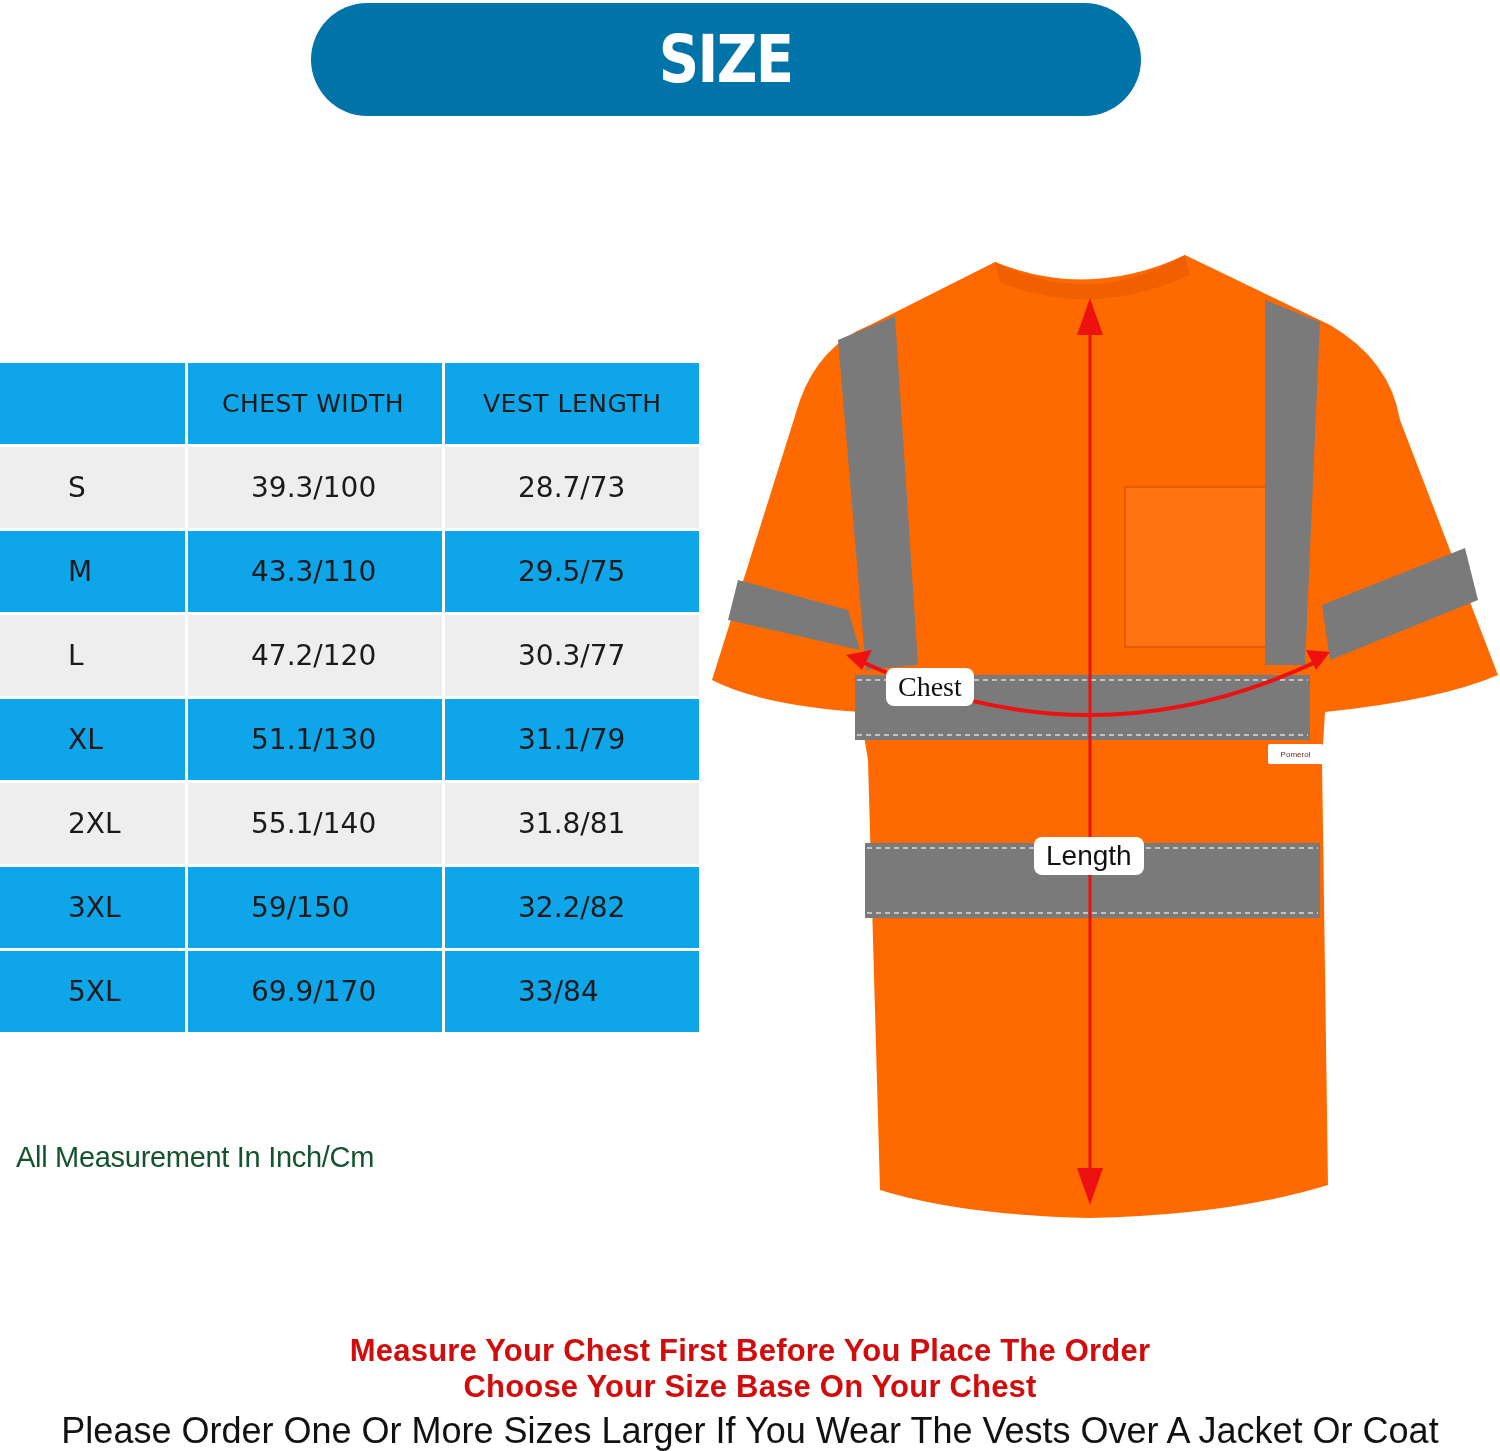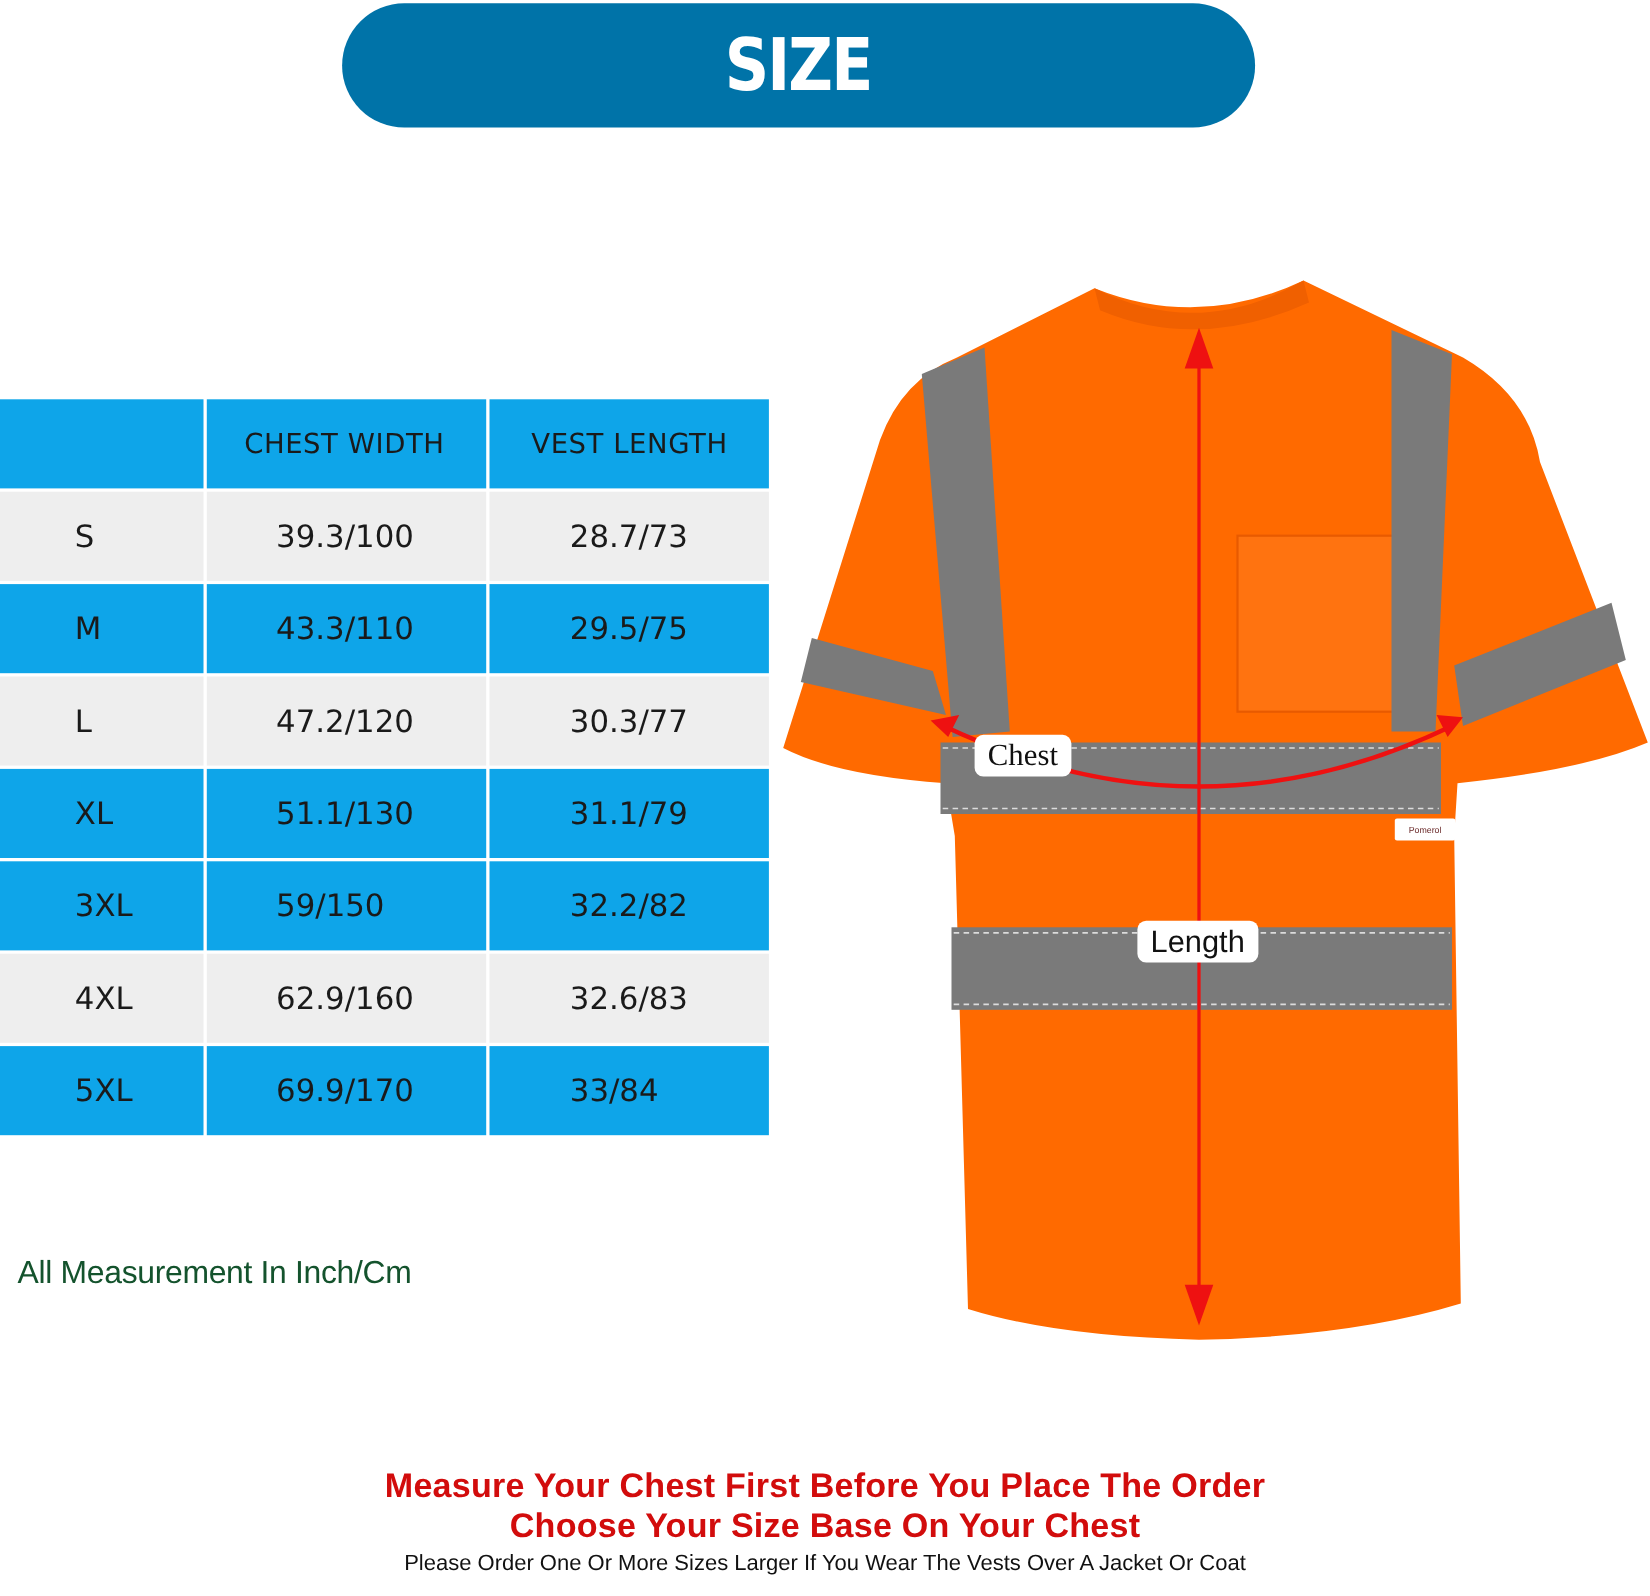--- a/index.html
+++ b/index.html
@@ -25,21 +25,21 @@
 
     .label-box { position: absolute; background: #ffffff; border-radius: 8px; font-family: "Liberation Sans", sans-serif; font-size: 28px; color: #111; padding: 2px 12px; line-height: 34px; }
     .chest-label { left: 886px; top: 668px; font-family: Liberation Serif, serif; }
     .length-label { left: 1034px; top: 837px; }
     .brand-tag { position: absolute; left: 1268px; top: 744px; width: 55px; height: 20px; background: #fff; border-radius: 2px; font-size: 8px; color: #6b2a2a; display: flex; align-items: center; justify-content: center; }
 
     .footer { position: absolute; left: 0; width: 1500px; text-align: center; font-family: "Liberation Sans", sans-serif; }
     .footer.red { color: #d20c0c; font-size: 31px; font-weight: bold; letter-spacing: 0.2px; }
     .line1 { top: 1333px; }
     .line2 { top: 1369px; }
-    .line3 { top: 1410px; color: #111; font-size: 20px; }
+    .line3 { top: 1410px; color: #111; font-size: 36px; }
   </style>
 </head>
 <body>
 
 <div class="banner">
   <span class="banner-title">SIZE</span>
 </div>
 
 <table class="size-table">
   <tbody>
@@ -61,29 +61,29 @@
   <tr class="light">
     <td class="col-size">L</td>
     <td class="col-chest">47.2/120</td>
     <td class="col-length">30.3/77</td>
   </tr>
   <tr class="band">
     <td class="col-size">XL</td>
     <td class="col-chest">51.1/130</td>
     <td class="col-length">31.1/79</td>
   </tr>
+  <tr class="light">
+    <td class="col-size">2XL</td>
+    <td class="col-chest">55.1/140</td>
+    <td class="col-length">31.8/81</td>
+  </tr>
   <tr class="band">
     <td class="col-size">3XL</td>
     <td class="col-chest">59/150</td>
     <td class="col-length">32.2/82</td>
-  </tr>
-  <tr class="light">
-    <td class="col-size">4XL</td>
-    <td class="col-chest">62.9/160</td>
-    <td class="col-length">32.6/83</td>
   </tr>
   <tr class="band">
     <td class="col-size">5XL</td>
     <td class="col-chest">69.9/170</td>
     <td class="col-length">33/84</td>
   </tr>
 </tbody>
   </table>
 
 <div class="unit-note">All Measurement In Inch/Cm</div>

